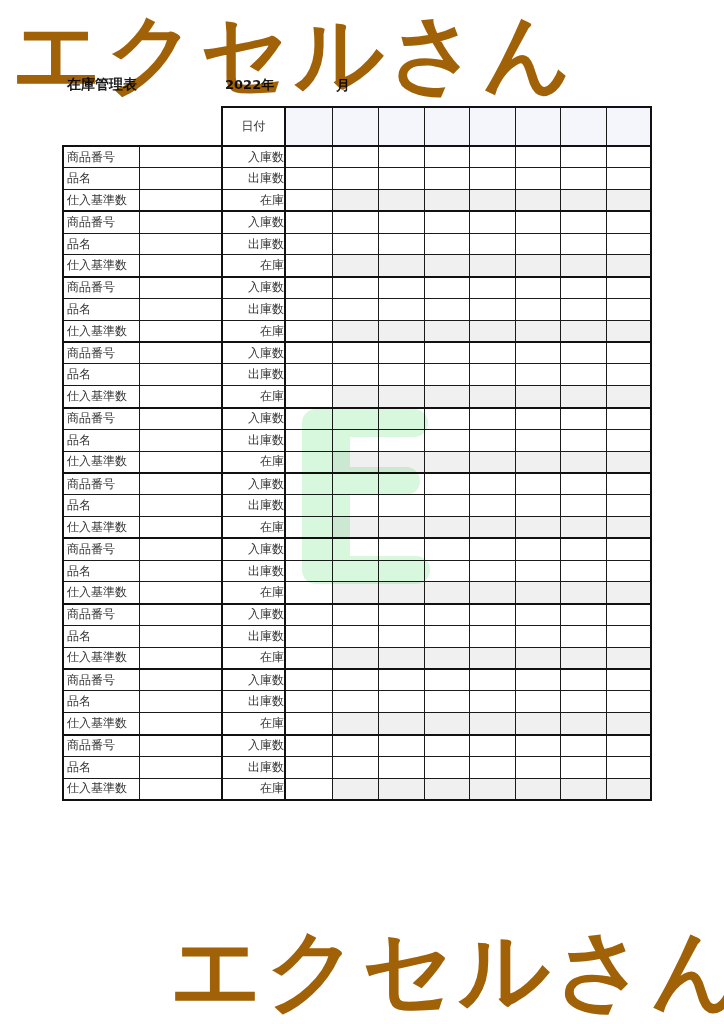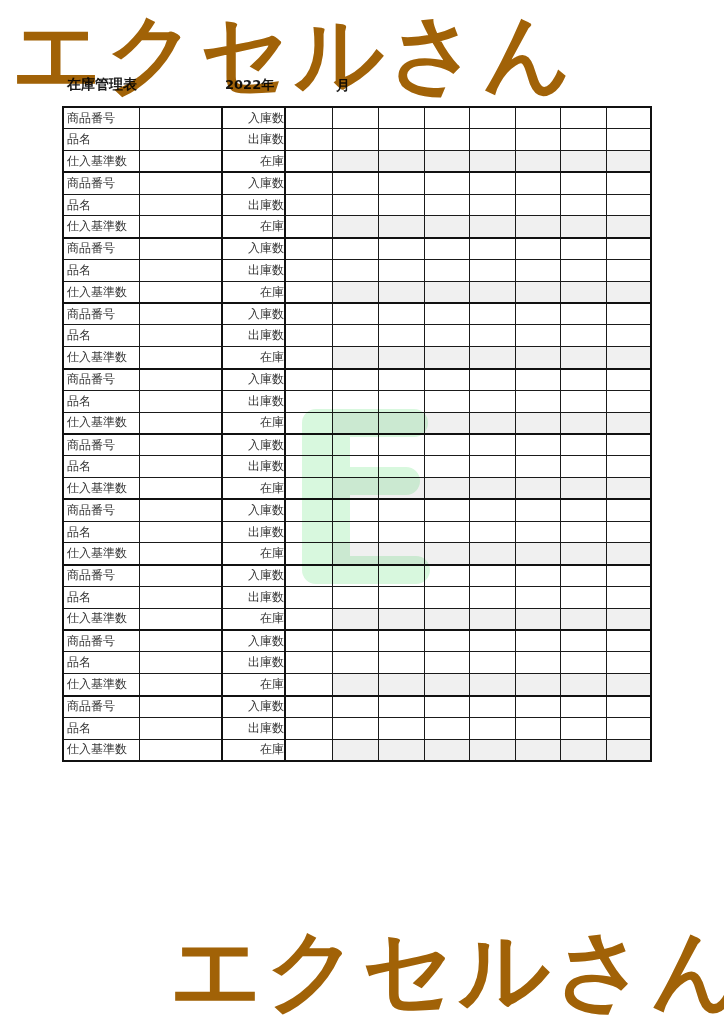--- a/index.html
+++ b/index.html
@@ -63,20 +63,32 @@
     <col style="width:47px">
       <col style="width:46px">
       <col style="width:46px">
       <col style="width:45px">
     <col style="width:46px">
       <col style="width:45px">
       <col style="width:46px">
       <col style="width:45px">
   </colgroup>
   <tbody id="tbody">
+    <tr class="hdr">
+      <td class="blank" colspan="2"></td>
+      <td class="datehdr">日付</td>
+      <td class="dcell"></td>
+      <td class="dcell"></td>
+      <td class="dcell"></td>
+      <td class="dcell"></td>
+      <td class="dcell"></td>
+      <td class="dcell"></td>
+      <td class="dcell"></td>
+      <td class="dcell last"></td>
+    </tr>
   <tr class="gtop">
         <td class="lbl first-col">商品番号</td>
         <td class="val"></td>
         <td class="kind">入庫数</td>
         <td class=""></td>
         <td class=""></td>
         <td class=""></td>
         <td class=""></td>
         <td class=""></td>
         <td class=""></td>

